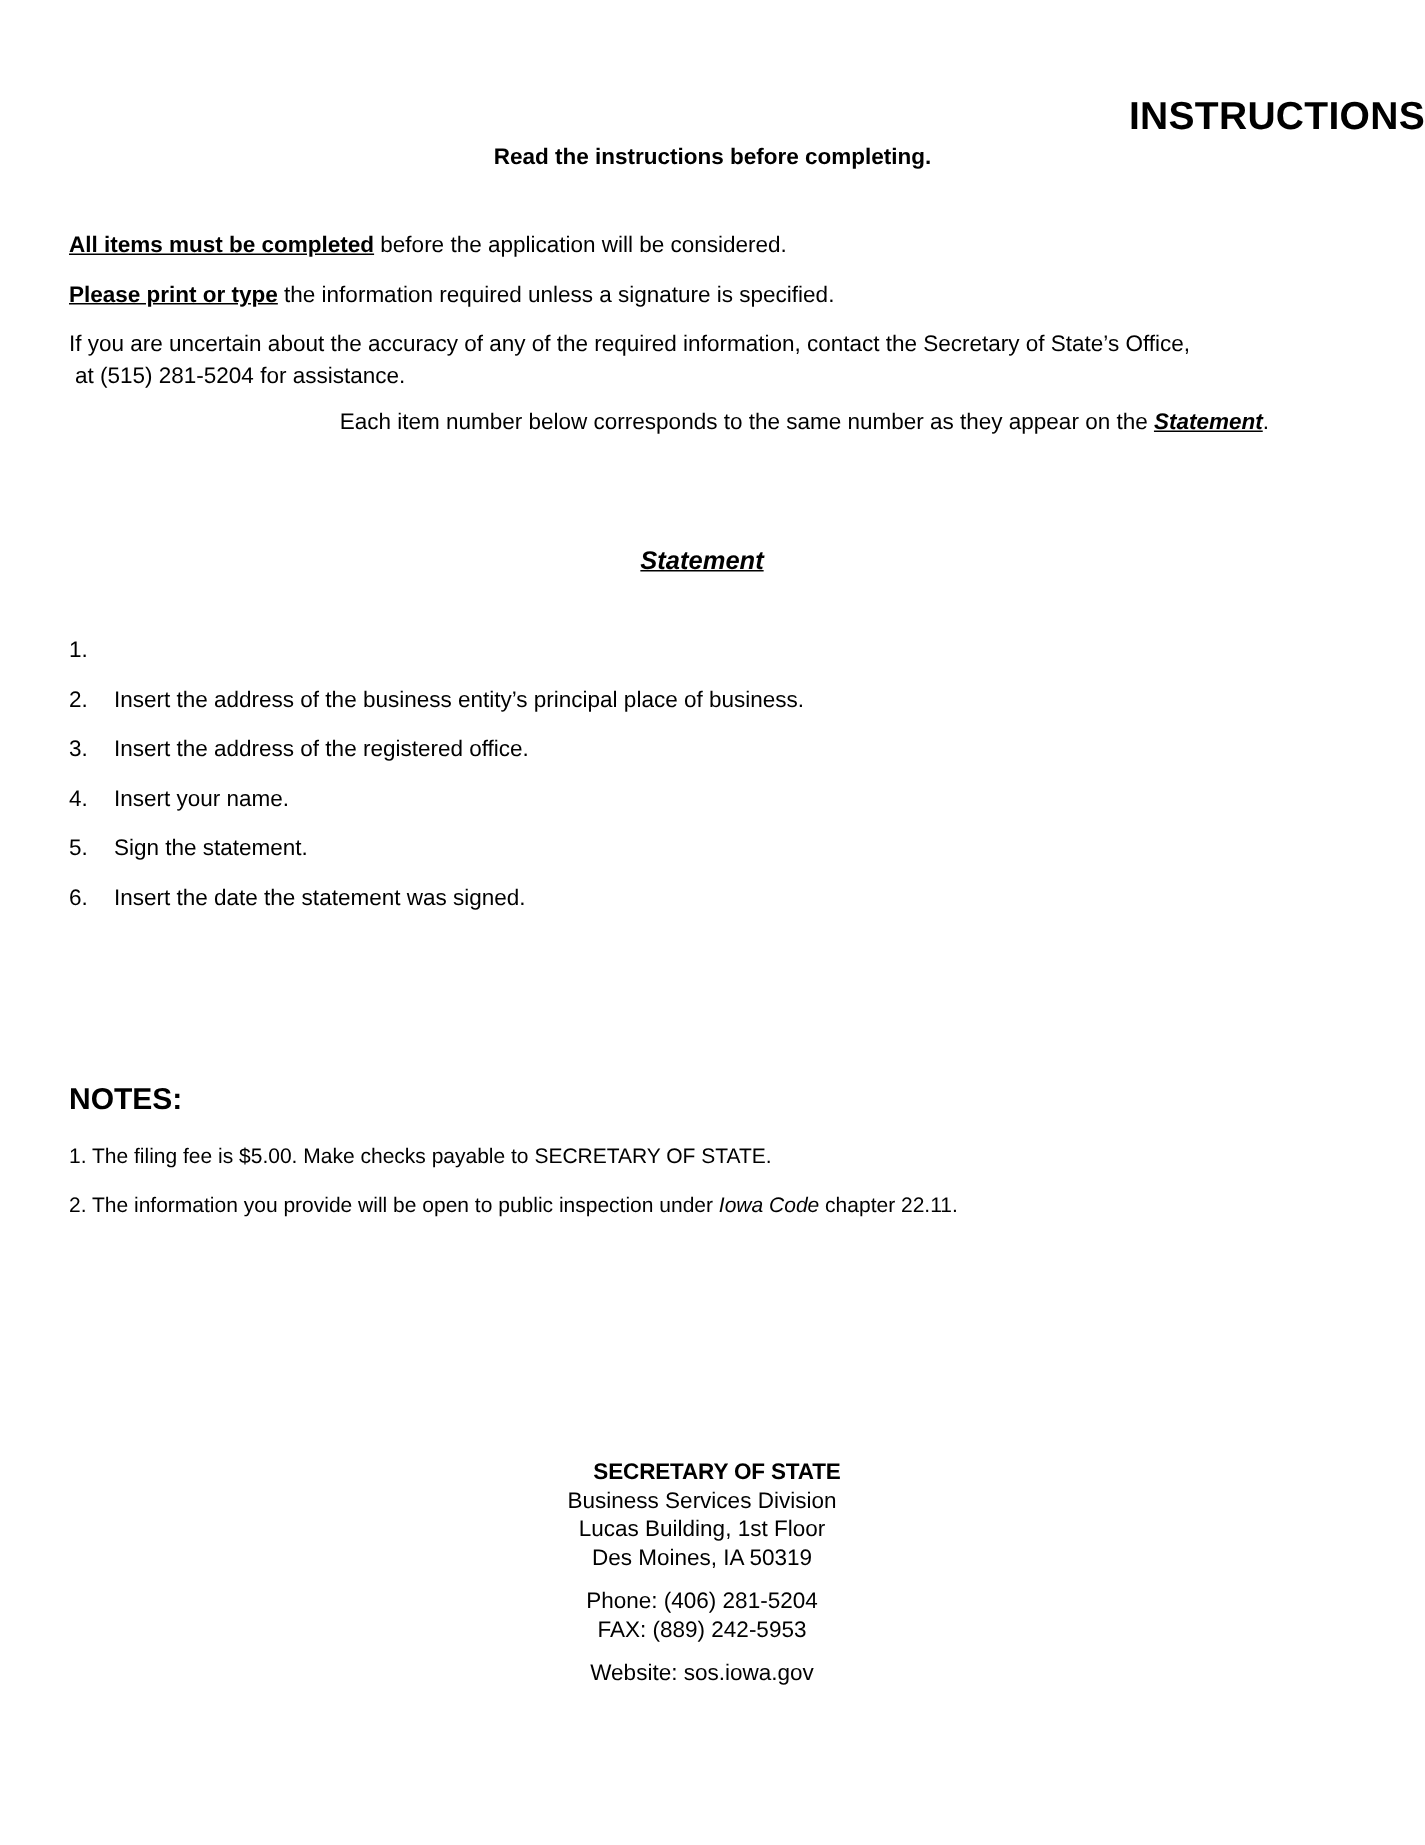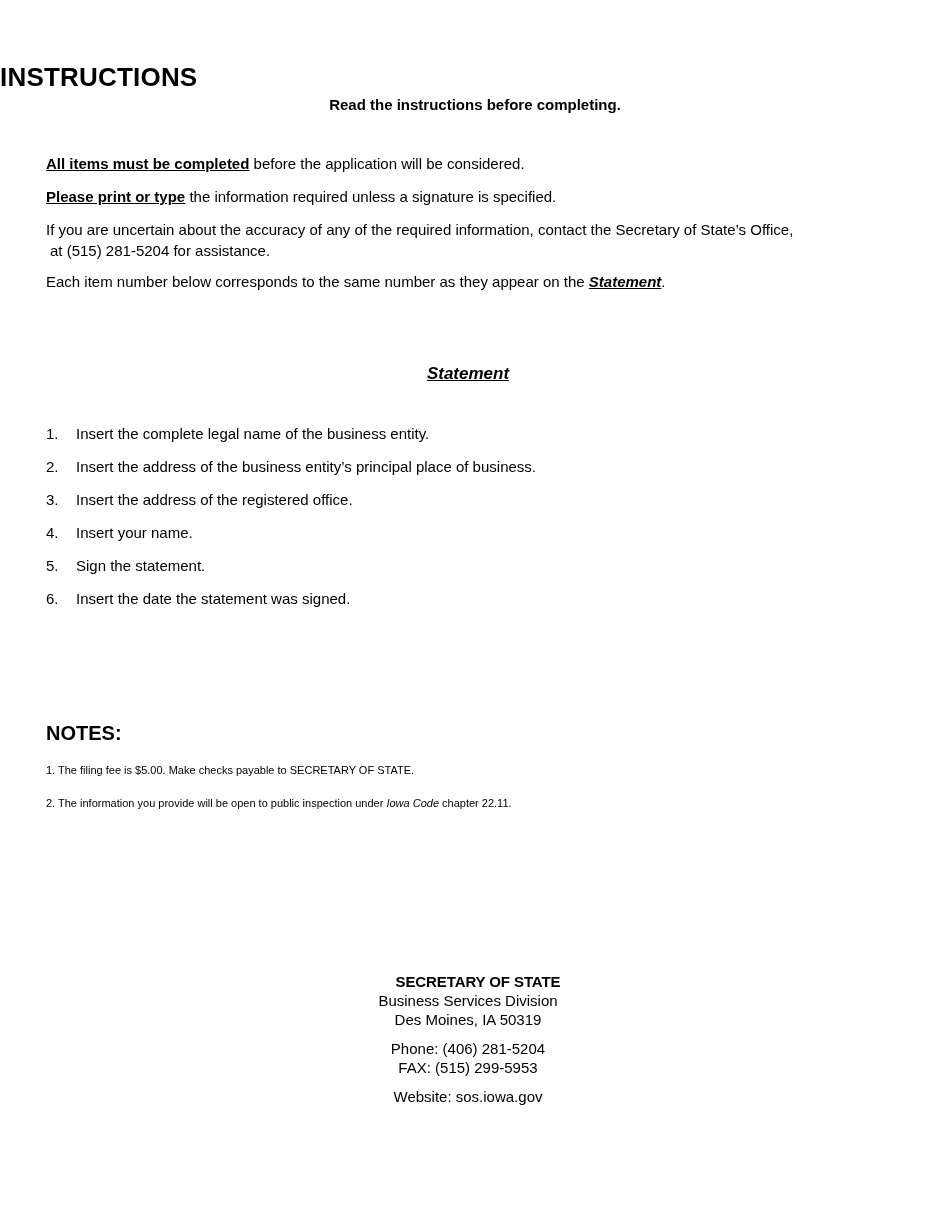--- a/index.html
+++ b/index.html
@@ -22,21 +22,21 @@
     background: #ffffff;
     overflow: hidden;
   }
 
   
   .doc-title {
     position: absolute;
     left: 0;
     top: 62px;
     width: 950px;
-    text-align: left;
+    text-align: right;
     font-size: 26px;
     font-weight: bold;
     letter-spacing: 0.2px;
   }
   .doc-subtitle {
     position: absolute;
     left: 0;
     top: 96px;
     width: 950px;
     text-align: center;
@@ -48,21 +48,21 @@
   .intro {
     position: absolute;
     left: 46px;
     width: 800px;
     font-size: 15px;
     line-height: 21px;
   }
   .intro-1 { top: 153px; }
   .intro-2 { top: 186px; }
   .intro-3 { top: 219px; }
-  .intro-4 { top: 271px; }
+  .intro-4 { top: 271px; text-align: right; }
 
   .lead {
     font-weight: bold;
     text-decoration: underline;
   }
   .stmt-ref {
     font-weight: bold;
     font-style: italic;
     text-decoration: underline;
   }
@@ -116,21 +116,21 @@
     position: absolute;
     left: 46px;
     top: 722px;
     font-size: 20px;
     font-weight: bold;
   }
   .note {
     position: absolute;
     left: 46px;
     width: 820px;
-    font-size: 11px;
+    font-size: 14px;
     line-height: 21px;
   }
   .note-1 { top: 760px; }
   .note-2 { top: 793px; }
   .ital { font-style: italic; }
 
   
   .footer {
     position: absolute;
     left: 0;
@@ -175,21 +175,20 @@
     <span>Each item number below corresponds to the same number as they appear on the </span><span class="stmt-ref">Statement</span><span>.</span>
   </div>
 
   <div class="section-heading">
     <span>Statement</span>
   </div>
 
   <div class="steps">
     <div class="step-row">
       <span class="step-num">1.</span>
-      <span class="step-text">Insert the complete legal name of the business entity.</span>
     </div>
     <div class="step-row">
       <span class="step-num">2.</span>
       <span class="step-text">Insert the address of the business entity’s principal place of business.</span>
     </div>
     <div class="step-row">
       <span class="step-num">3.</span>
       <span class="step-text">Insert the address of the registered office.</span>
     </div>
     <div class="step-row">
@@ -210,21 +209,22 @@
 
   <div class="note note-1">1. The filing fee is $5.00. Make checks payable to SECRETARY OF STATE.</div>
 
   <div class="note note-2">
     <span>2. The information you provide will be open to public inspection under </span><span class="ital">Iowa Code</span><span> chapter 22.11.</span>
   </div>
 
   <div class="footer">
     <div class="footer-org">SECRETARY OF STATE</div>
     <div>Business Services Division</div>
+    <div>Lucas Building, 1st Floor</div>
     <div>Des Moines, IA  50319</div>
     <div class="footer-gap"></div>
     <div>Phone: (406) 281-5204</div>
-    <div>FAX: (515) 299-5953</div>
+    <div>FAX: (889) 242-5953</div>
     <div class="footer-gap"></div>
     <div>Website: sos.iowa.gov</div>
   </div>
 
 </div>
 
 </body></html>

